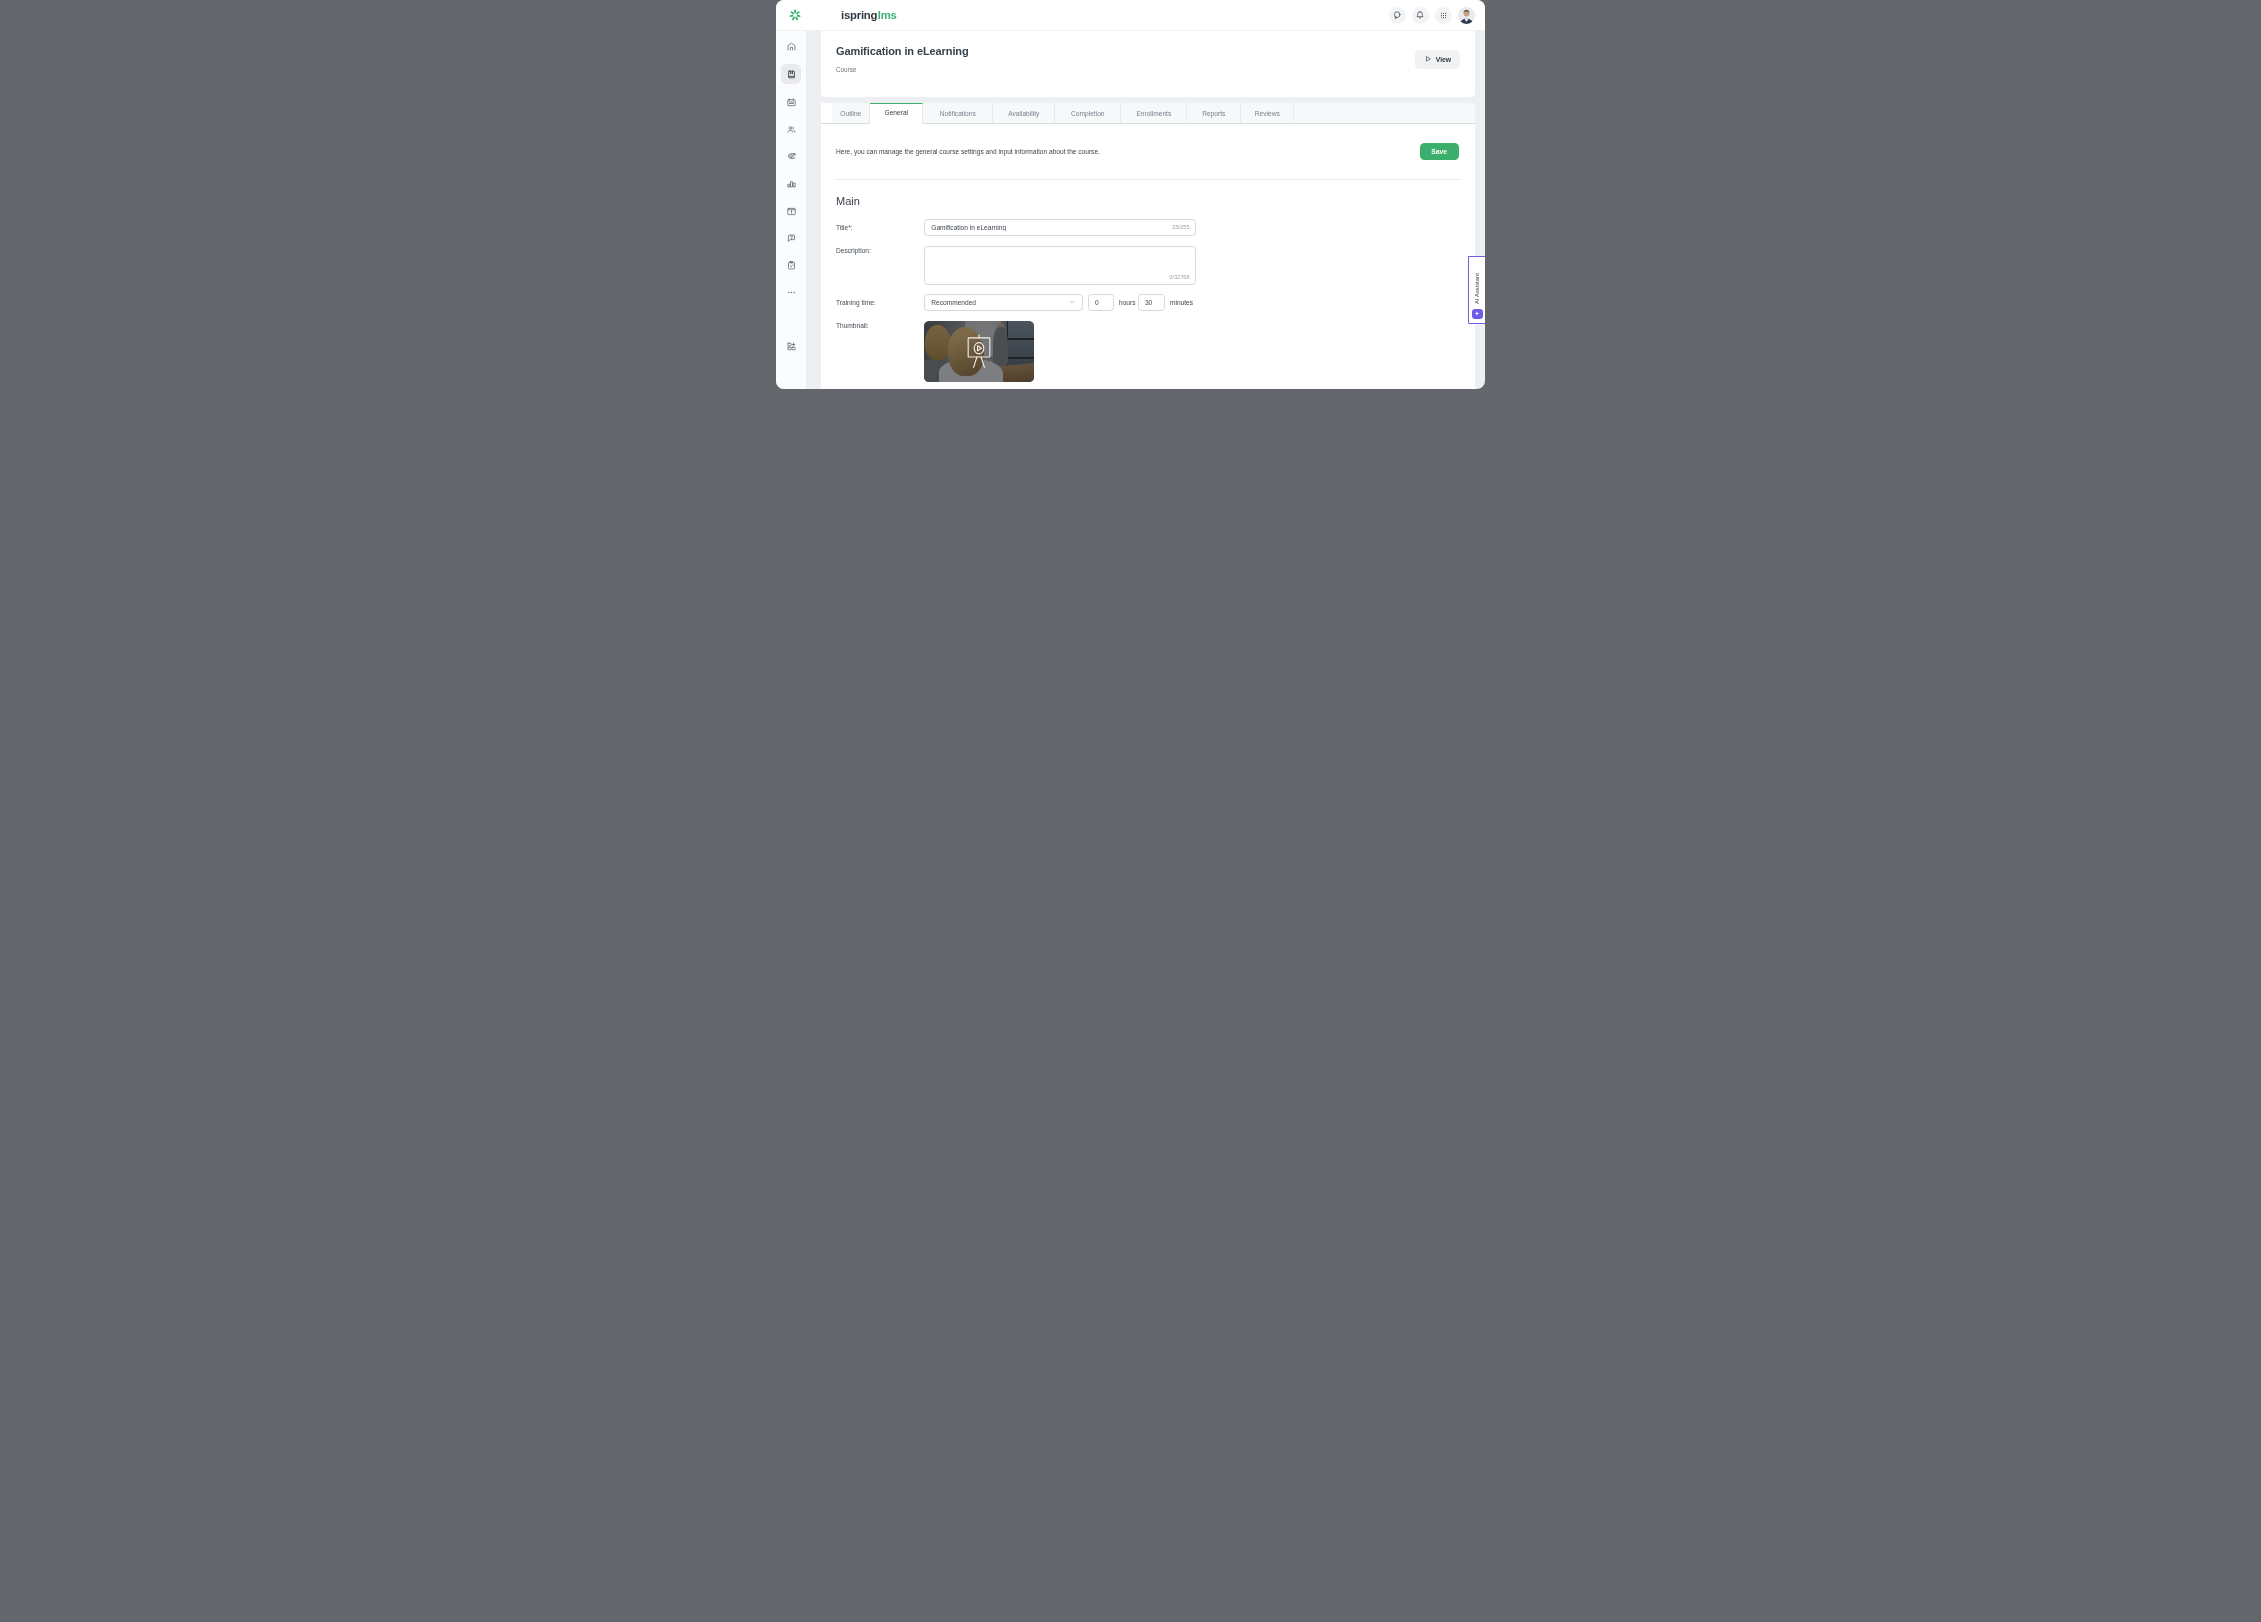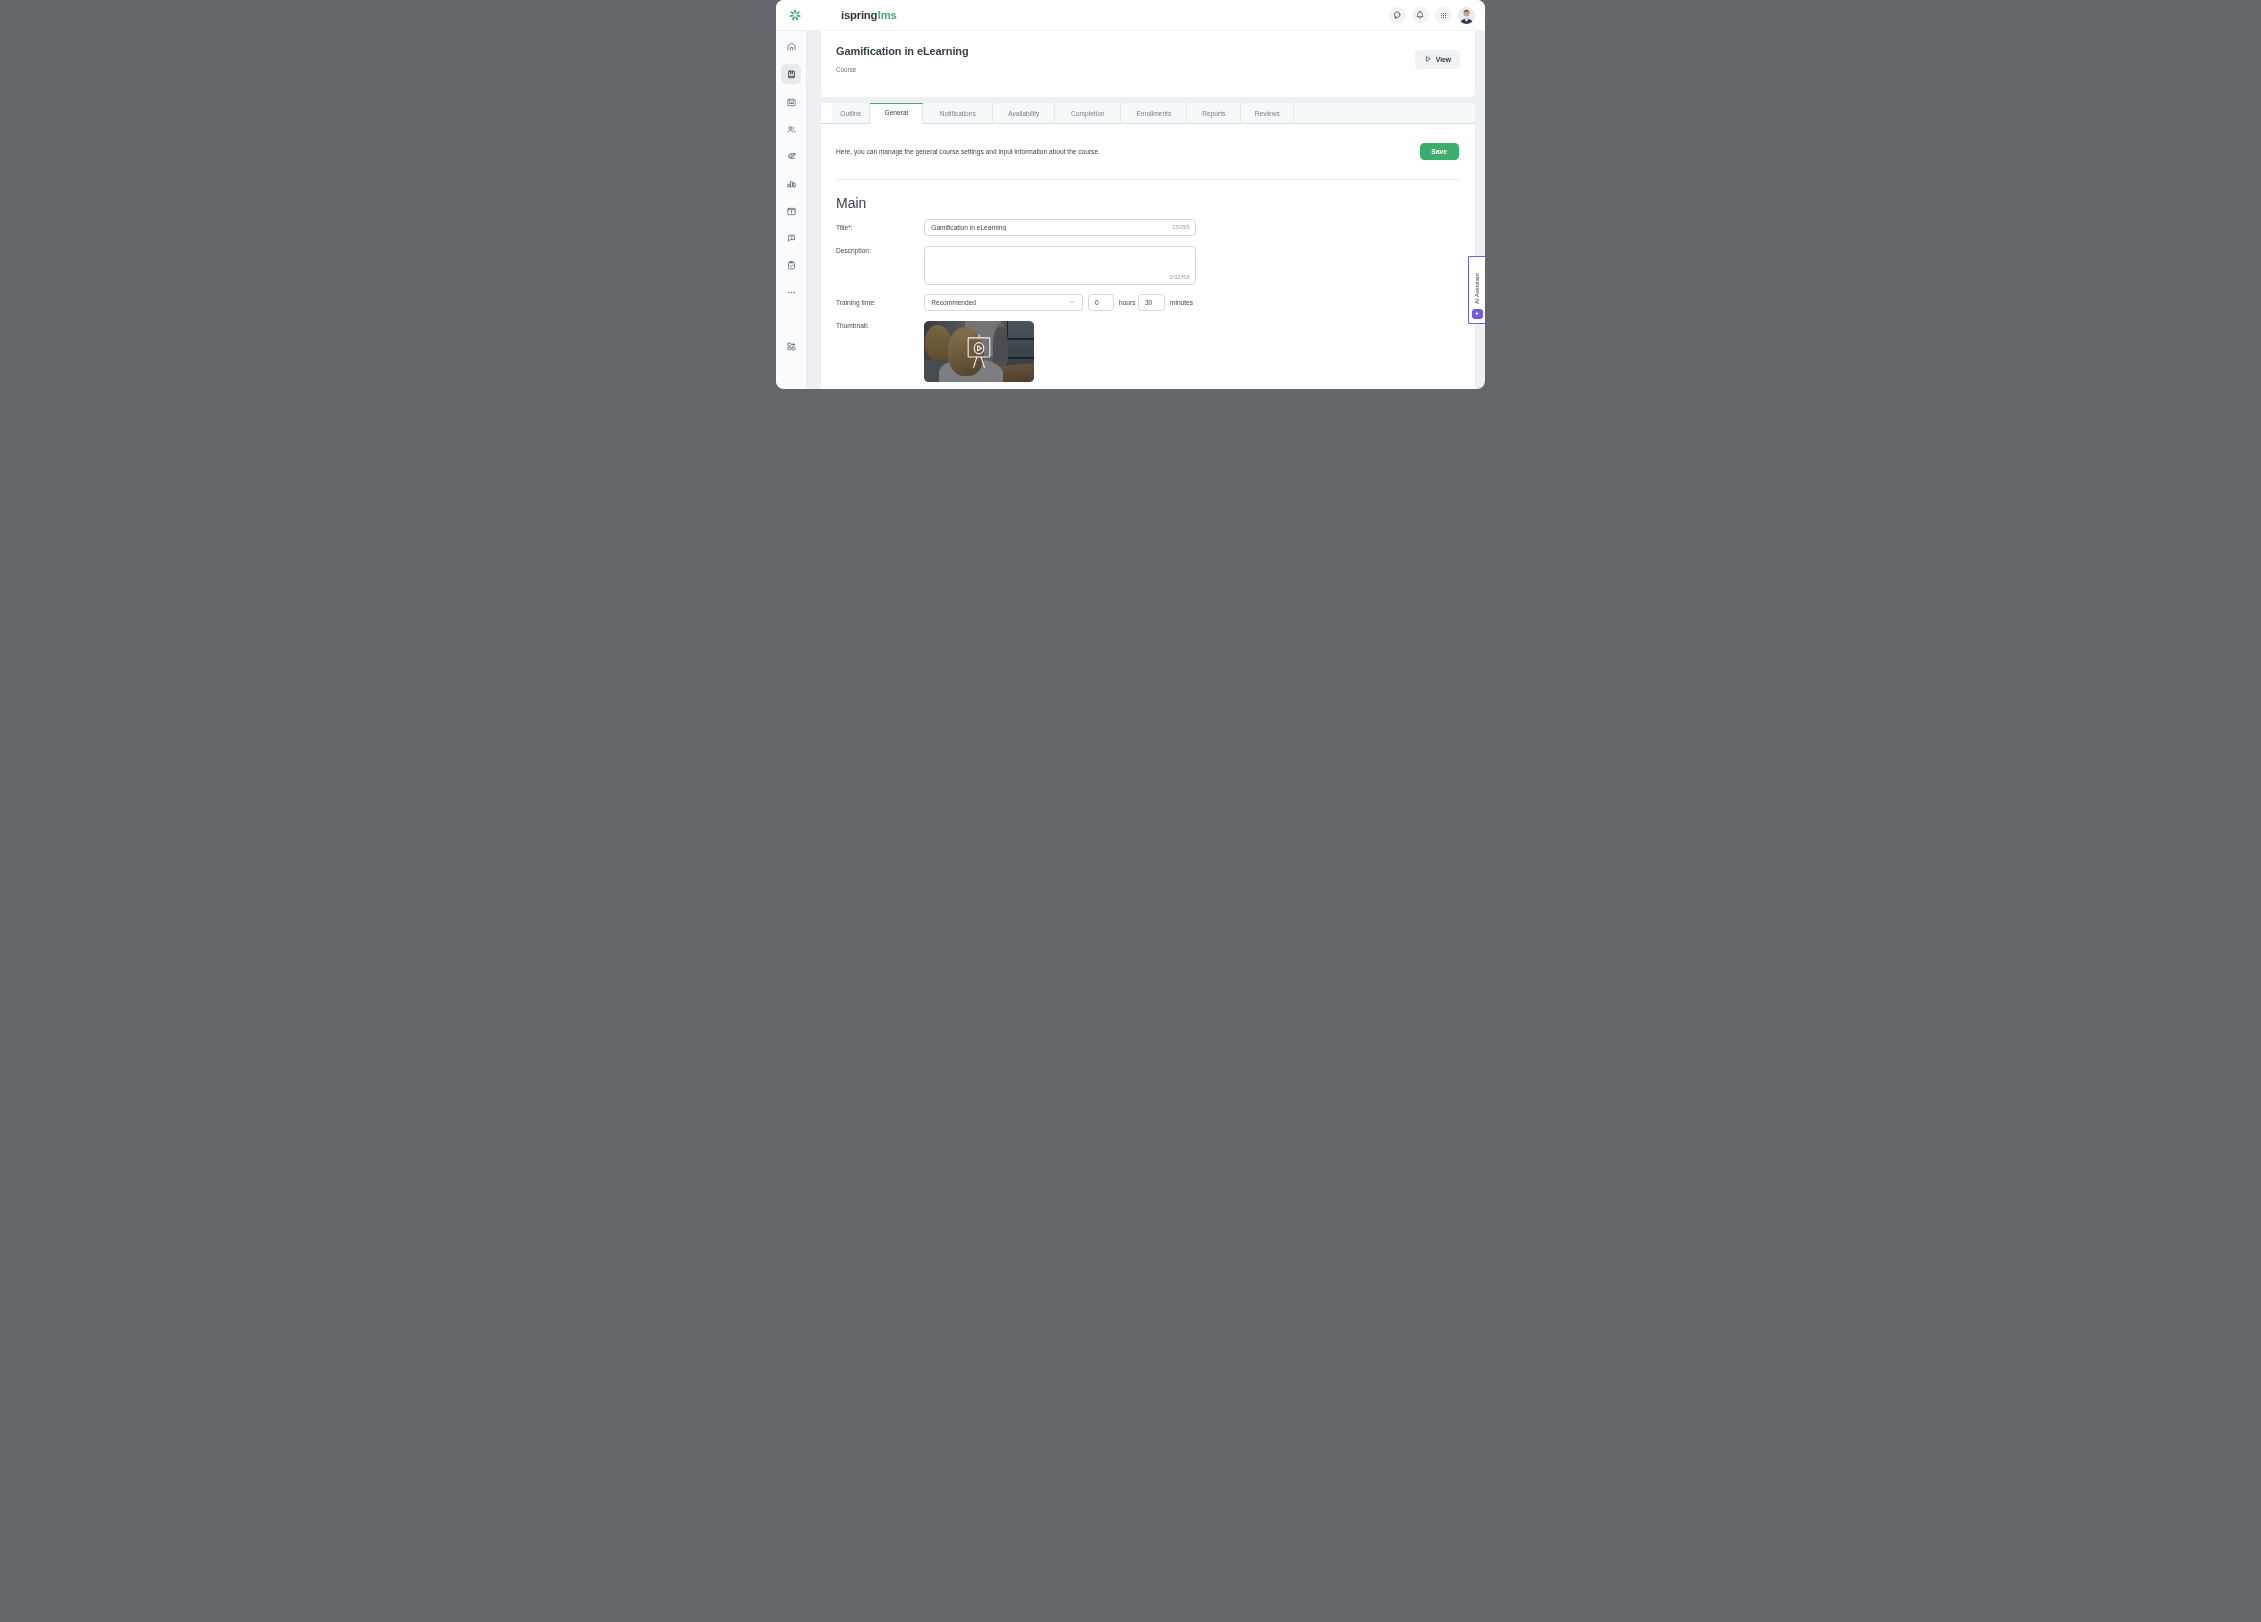--- a/index.html
+++ b/index.html
@@ -31,21 +31,21 @@
   .tab-lead { width:11.3px; background:#ffffff; border-bottom:0.5px solid #d9dce0; }
   .tab { display:flex; align-items:center; justify-content:center; font-size:6.6px; color:#76818b; background:#f6f9fa; border-bottom:0.5px solid #d9dce0; border-right:0.5px solid #e7eaec; cursor:pointer; }
   .tab.active { background:#ffffff; color:#3b424b; border-bottom-color:#ffffff; border-top:1.8px solid #3BAF6C; padding-bottom:1.4px; font-weight:400; }
   .tab-fill { flex:1; background:#f6f9fa; border-bottom:0.5px solid #d9dce0; }
 
   
   .content { position:absolute; left:45px; right:10.4px; top:124px; bottom:0; background:#ffffff; z-index:1; }
   .intro { position:absolute; left:15px; top:23.5px; font-size:6.6px; color:#3d454e; }
   .save-btn { position:absolute; right:16px; top:19px; width:39px; height:17px; background:#3CAE6C; color:#ffffff; font-weight:700; font-size:6.8px; border:none; border-radius:4.5px; display:flex; align-items:center; justify-content:center; cursor:pointer; font-family:inherit; }
   .divider { position:absolute; left:15px; right:14.5px; top:55px; height:0.5px; background:#e9ebee; }
-  .section-title { position:absolute; left:15px; top:71px; font-size:14px; font-weight:500; color:#39414b; }
+  .section-title { position:absolute; left:15px; top:71px; font-size:11px; font-weight:500; color:#39414b; }
   .field-label { position:absolute; left:15px; font-size:6.6px; color:#454d56; }
   .input-wrap { position:absolute; }
   .text-input { width:100%; height:100%; border:0.5px solid #d5d9dd; border-radius:3.6px; padding:0 30px 0 6.3px; font-size:6.6px; color:#3e464f; font-family:inherit; background:#fff; outline:none; }
   .num-input { width:100%; height:100%; border:0.5px solid #d5d9dd; border-radius:3.6px; padding:0 3.6px 0 5.9px; font-size:6.6px; color:#3e464f; font-family:inherit; background:#fff; outline:none; }
   .textarea { width:100%; height:100%; border:0.5px solid #d5d9dd; border-radius:3.6px; padding:4.5px 6.3px; font-size:6.6px; color:#3e464f; font-family:inherit; background:#fff; outline:none; resize:none; }
   .counter { position:absolute; right:6.3px; font-size:5.7px; color:#9ba3ac; pointer-events:none; }
   .select-box { position:absolute; border:0.5px solid #d5d9dd; border-radius:3.6px; background:#fff; display:flex; align-items:center; padding:0 6.3px; font-size:6.6px; color:#3e464f; cursor:pointer; }
   .select-box .chev { margin-left:auto; color:#7b858f; display:flex; }
   .unit-label { position:absolute; font-size:6.6px; color:#3e464f; }
 

